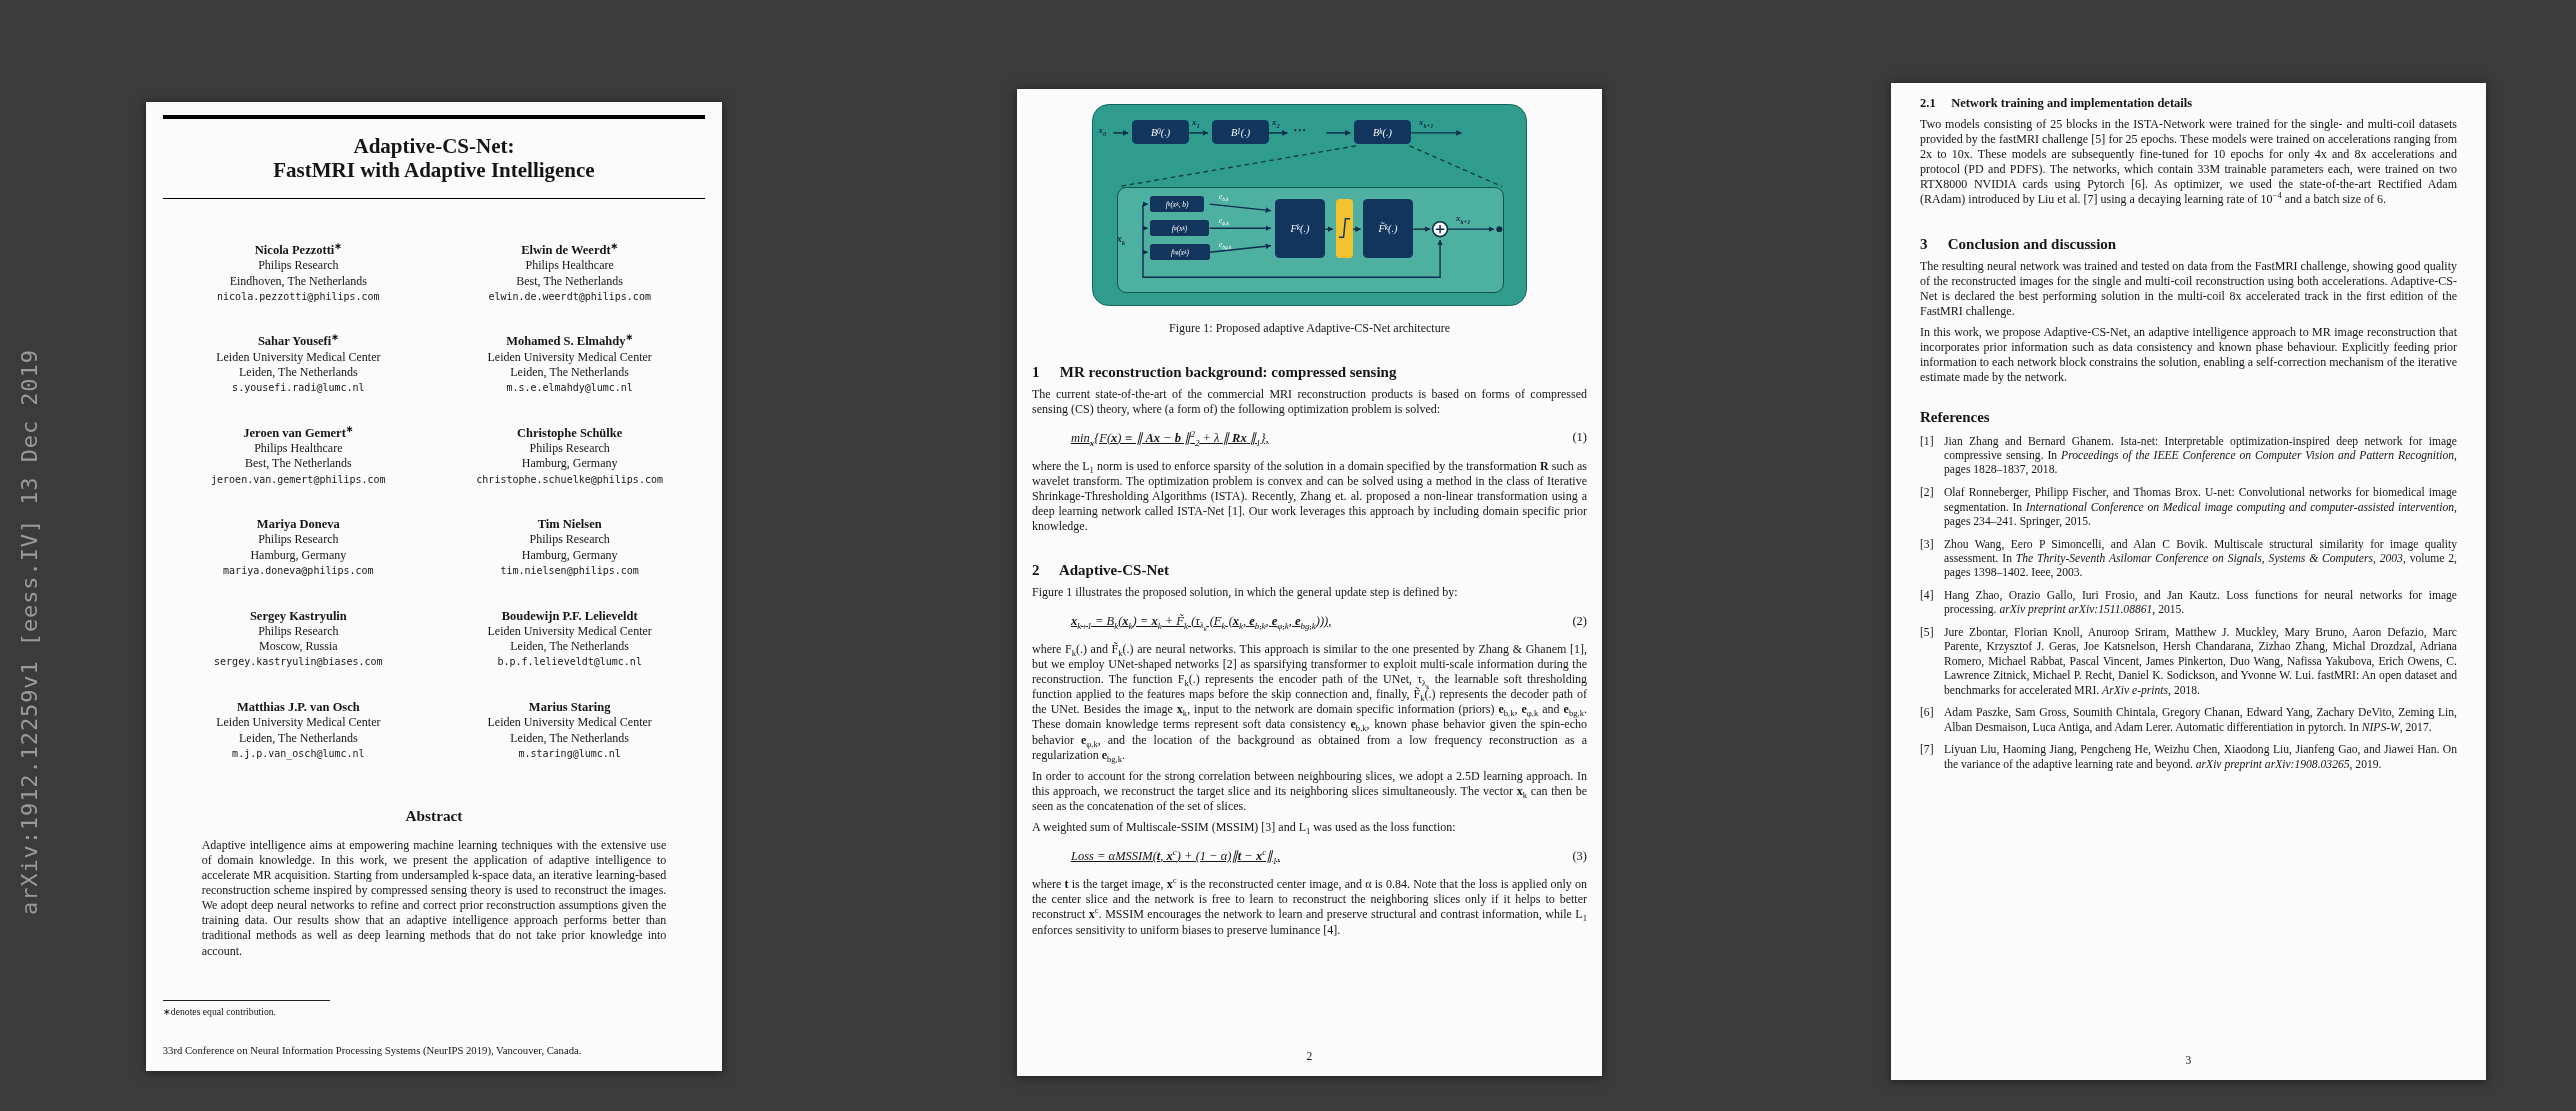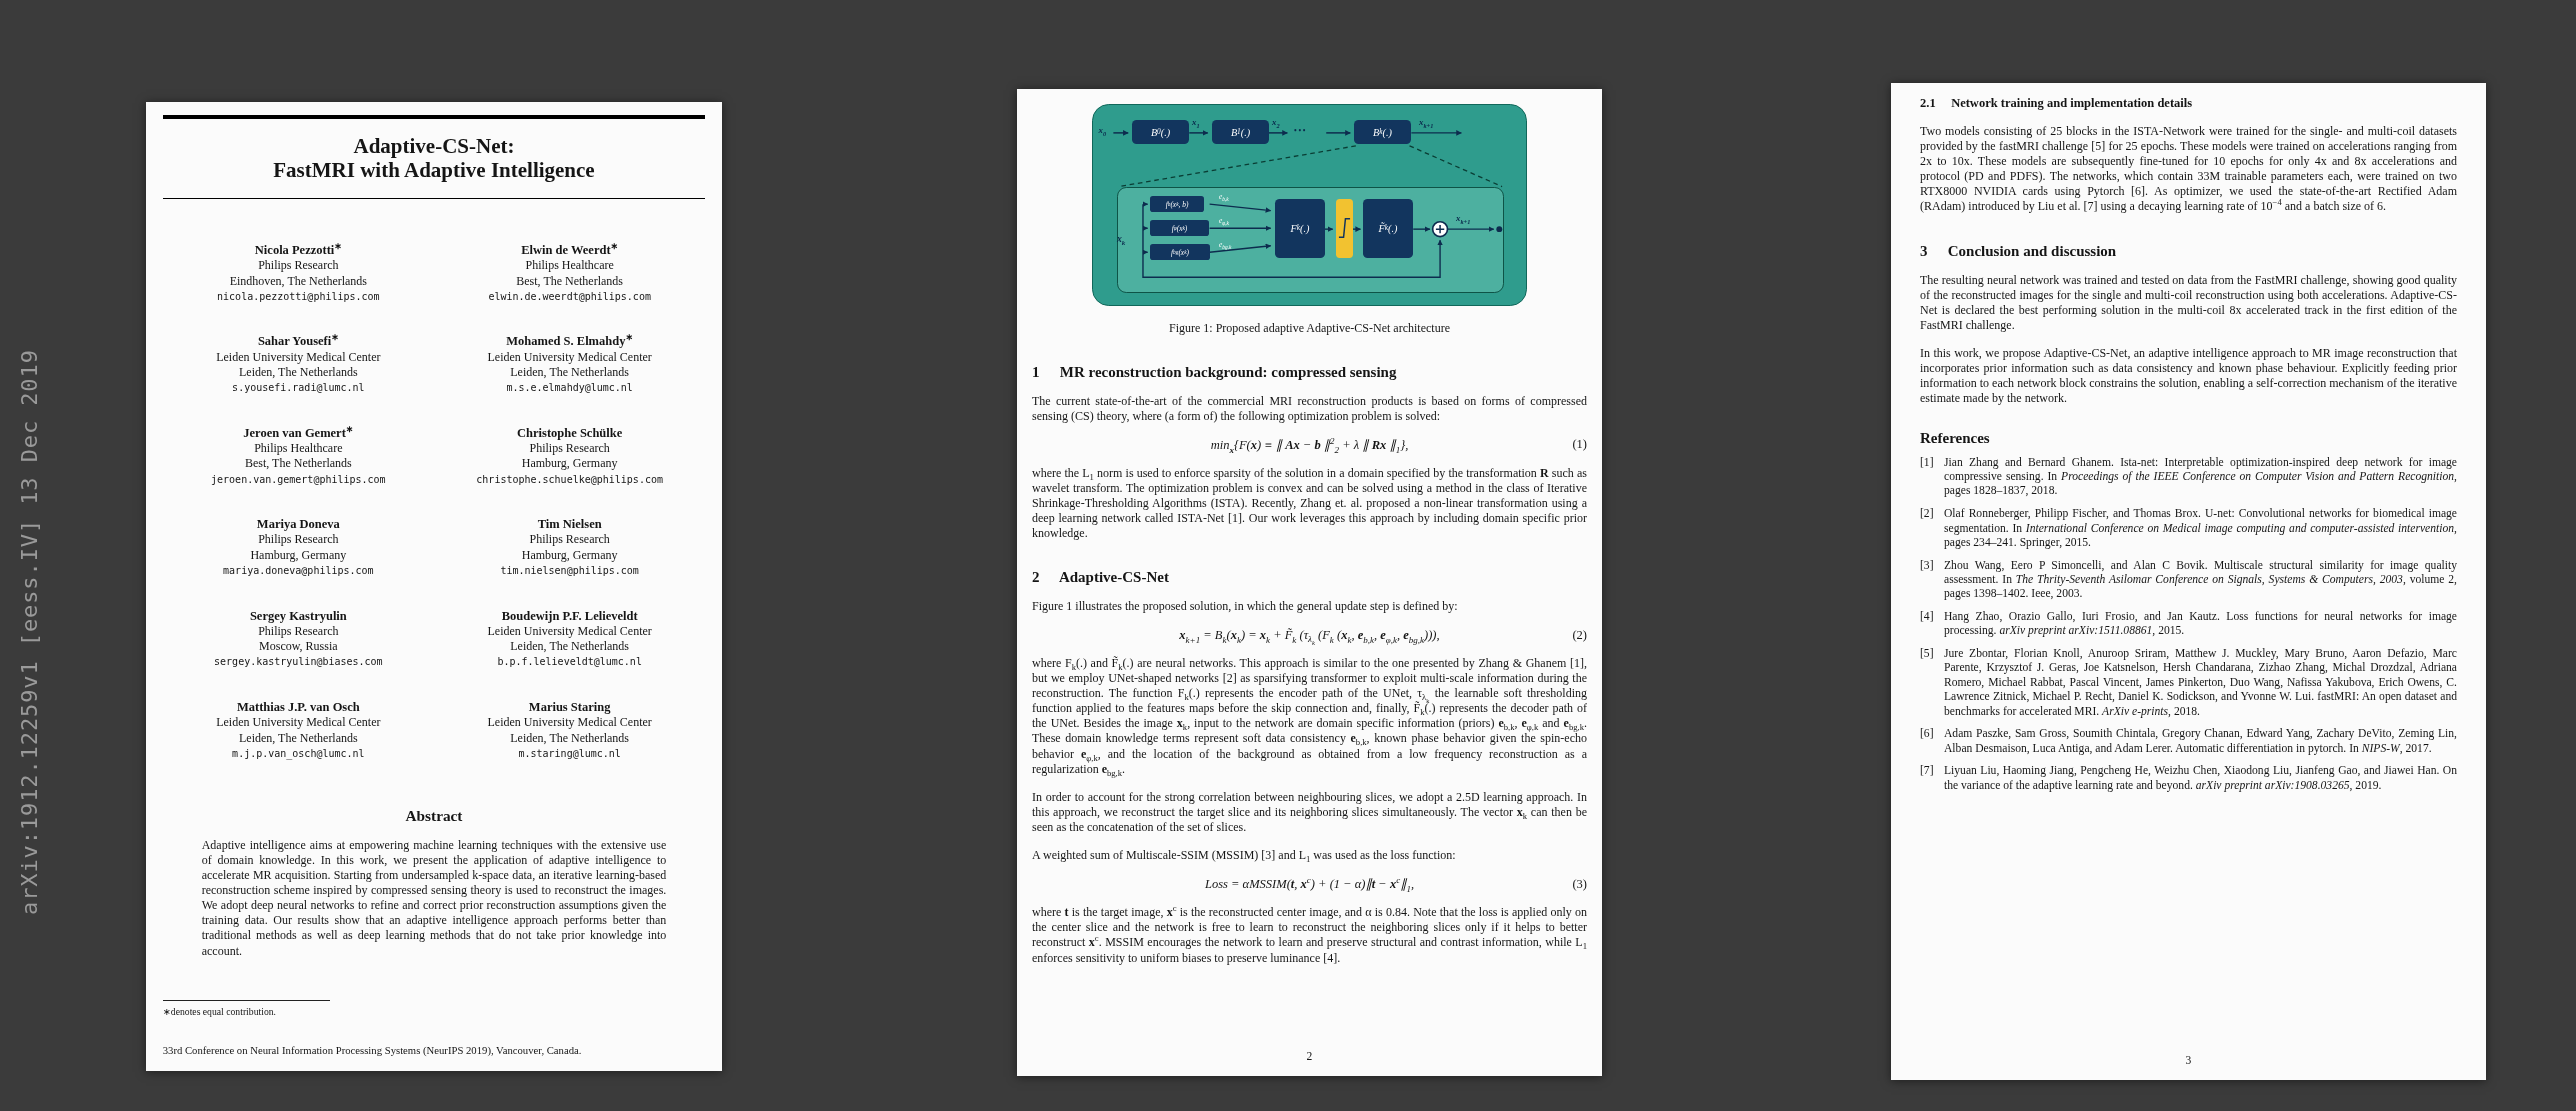--- a/index.html
+++ b/index.html
@@ -41,24 +41,24 @@
   .abs-text{margin:13px 39px 0 39px;font-size:12px;line-height:1.26;text-align:justify;}
   .footnote-rule{position:absolute;left:16.7px;bottom:70px;width:167px;height:0.9px;background:#222;}
   .footnote{position:absolute;left:16.7px;bottom:54px;font-size:9.7px;}
   .confnote{position:absolute;left:16.7px;bottom:15px;font-size:10.7px;}
 
   
   .sec-heading{margin-top:28px;font-weight:bold;font-size:15px;}
   .sec-heading .num{display:inline-block;min-width:24px;}
   .subsec-heading{margin-top:1.9px;font-weight:bold;font-size:12.5px;}
   .subsec-heading .num{display:inline-block;min-width:28px;}
-  .para{margin-top:13px;font-size:12px;line-height:1.26;text-align:justify;}
+  .para{margin-top:6px;font-size:12px;line-height:1.26;text-align:justify;}
   .equation{margin:13px 0;display:flex;align-items:center;font-size:12.5px;}
   .equation .eq-spacer{width:39px;}
-  .equation .eq-body{flex:1;text-align:center;font-style:italic;}
+  .equation .eq-body{flex:1;text-align:left;font-style:italic;text-decoration:underline;}
   .equation .eq-num{width:39px;text-align:right;font-style:normal;}
   .page-num{position:absolute;bottom:13px;left:0;width:100%;text-align:center;font-size:11.6px;}
 
   
   .fig-wrap{margin-top:3.7px;display:flex;justify-content:center;}
   .fig{
     position:relative;width:435px;height:202px;
     background:#2f9c8d;border:1.9px solid #11675a;border-radius:16.7px;
     box-sizing:border-box;
   }

